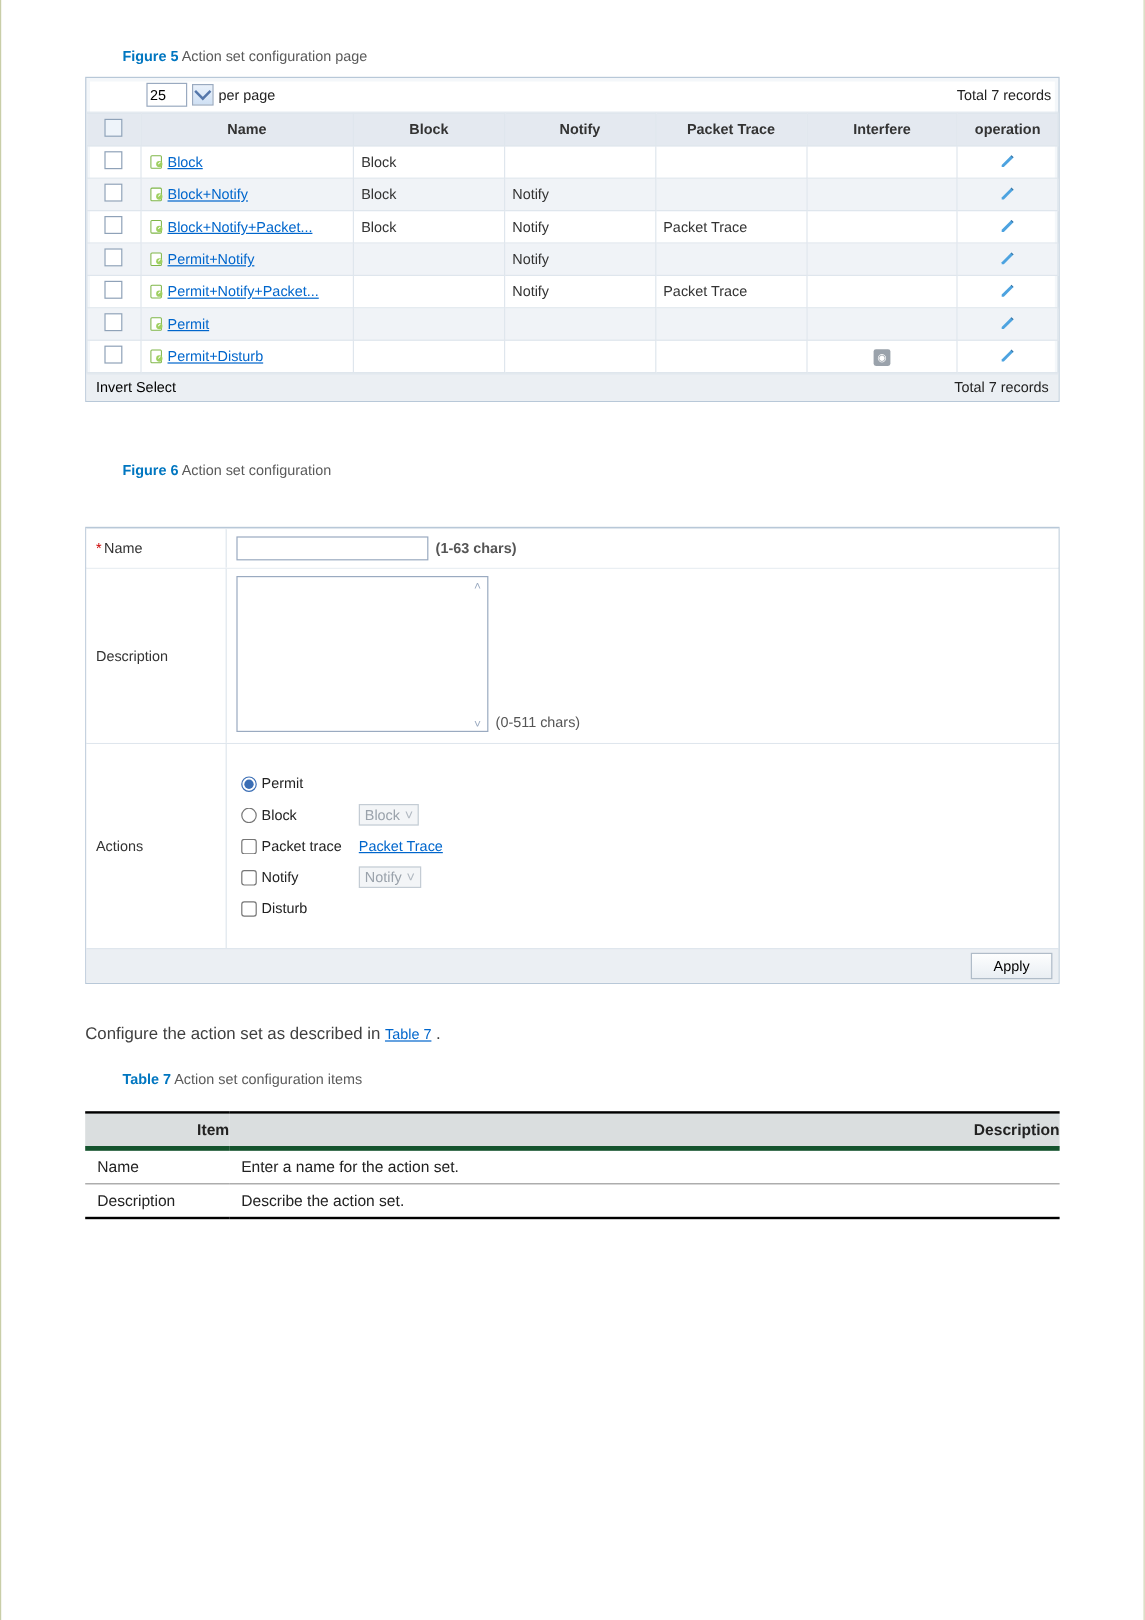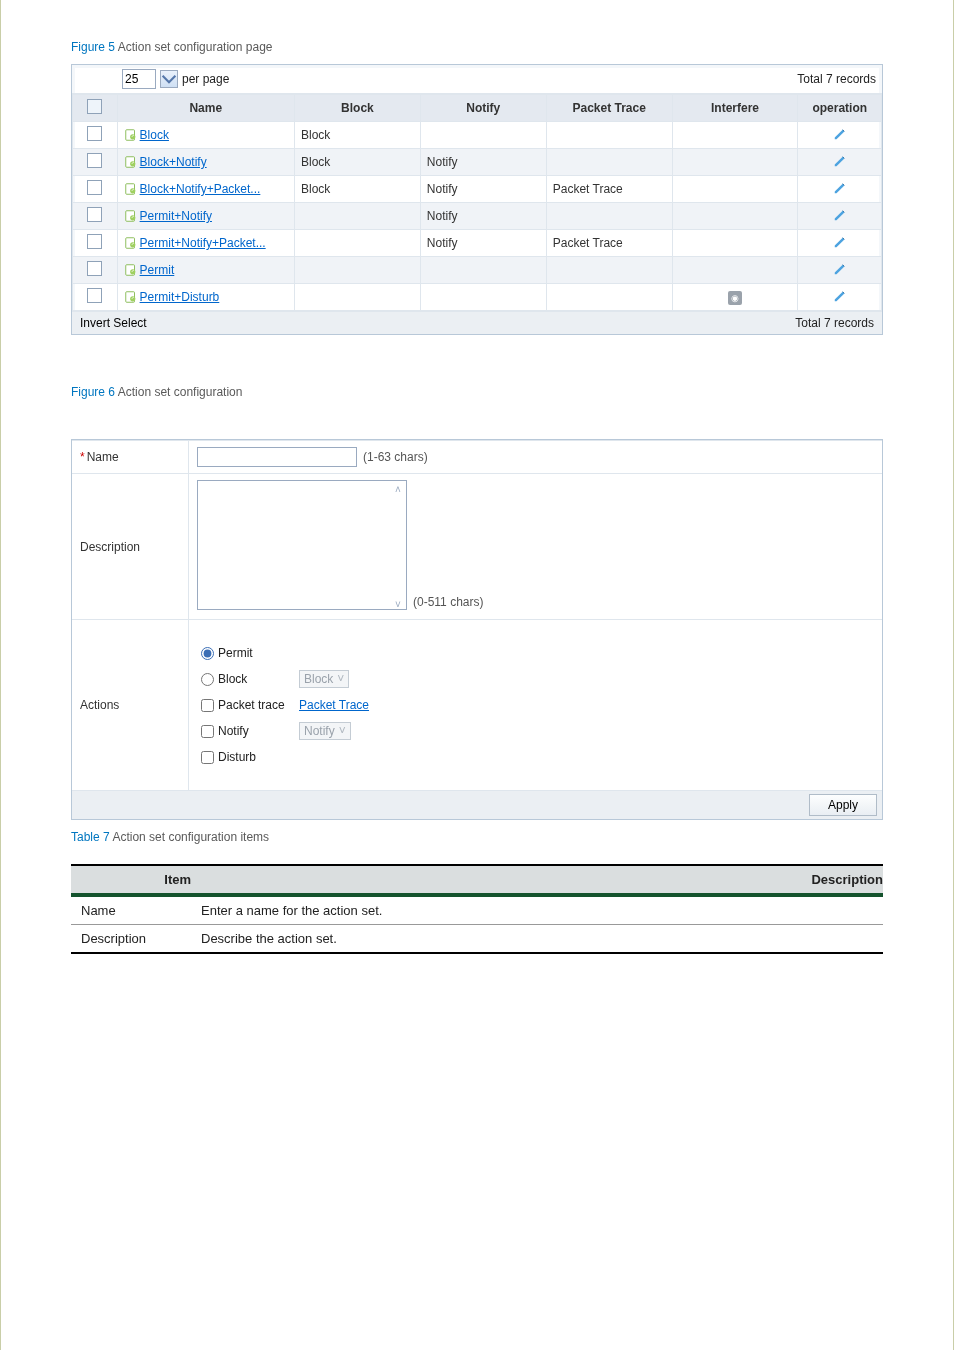--- a/index.html
+++ b/index.html
@@ -28,21 +28,21 @@
     width: 954px;
   }
   .page { padding: 40px 70px 60px 70px; }
 
   
   .figure-label {
     font-size: 12px;
     margin: 0 0 10px 0;
     color: #5a5a5a;
   }
-  .figure-label .fignum { color: var(--figure-label); font-weight: 400; }
+  .figure-label .fignum { color: var(--figure-label); font-weight: 700; margin-left: 31px; }
 
   
   .grid-panel {
     border: 1px solid var(--panel-border);
     background: #ffffff;
     box-shadow: 0 0 0 3px #f4f7fa inset;
   }
   .grid-topbar {
     display: flex;
     align-items: center;
@@ -525,21 +525,21 @@
   <div class="addset-panel">
     <div class="addset-body">
 
       <div class="addset-row">
         <div class="addset-label">
           <span class="req">*</span>
           <span>Name</span>
         </div>
         <div class="addset-value no-border">
           <input type="text" class="text-input" style="">
-          <span style="color:#555;">(1-63  chars)</span>
+          <span style="color:#555;font-weight:bold;">(1-63  chars)</span>
         </div>
       </div>
 
       <div class="addset-row tall">
         <div class="addset-label">Description</div>
         <div class="addset-value no-border">
           <span class="text-area-wrap">
             <textarea class="text-area" style=""></textarea>
             <span class="scroll-cue" style="top:2px;">˄</span>
             <span class="scroll-cue" style="bottom:2px;">˅</span>
@@ -599,20 +599,25 @@
 
           </div>
         </div>
       </div>
     </div>
     <div class="addset-footer">
       <button class="btn">Apply</button>
     </div>
   </div>
 
+  <p class="body-para" style="margin-top:30px;">
+    <span>Configure the action set as described in </span>
+    <a href="#" class="link-a">Table 7</a>
+    <span>.</span>
+  </p>
 
   <p class="figure-label" style="margin-top:10px;">
     <span class="fignum">Table 7</span>
     <span>Action set configuration items</span>
   </p>
 
   <div class="param-table-wrap">
     <table class="param-table">
       <colgroup>
             <col style="width:120px">

